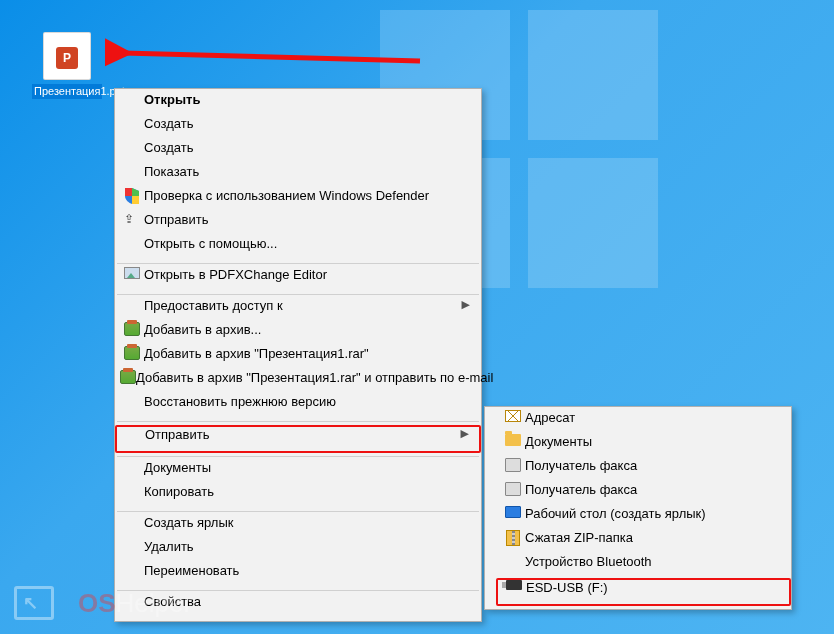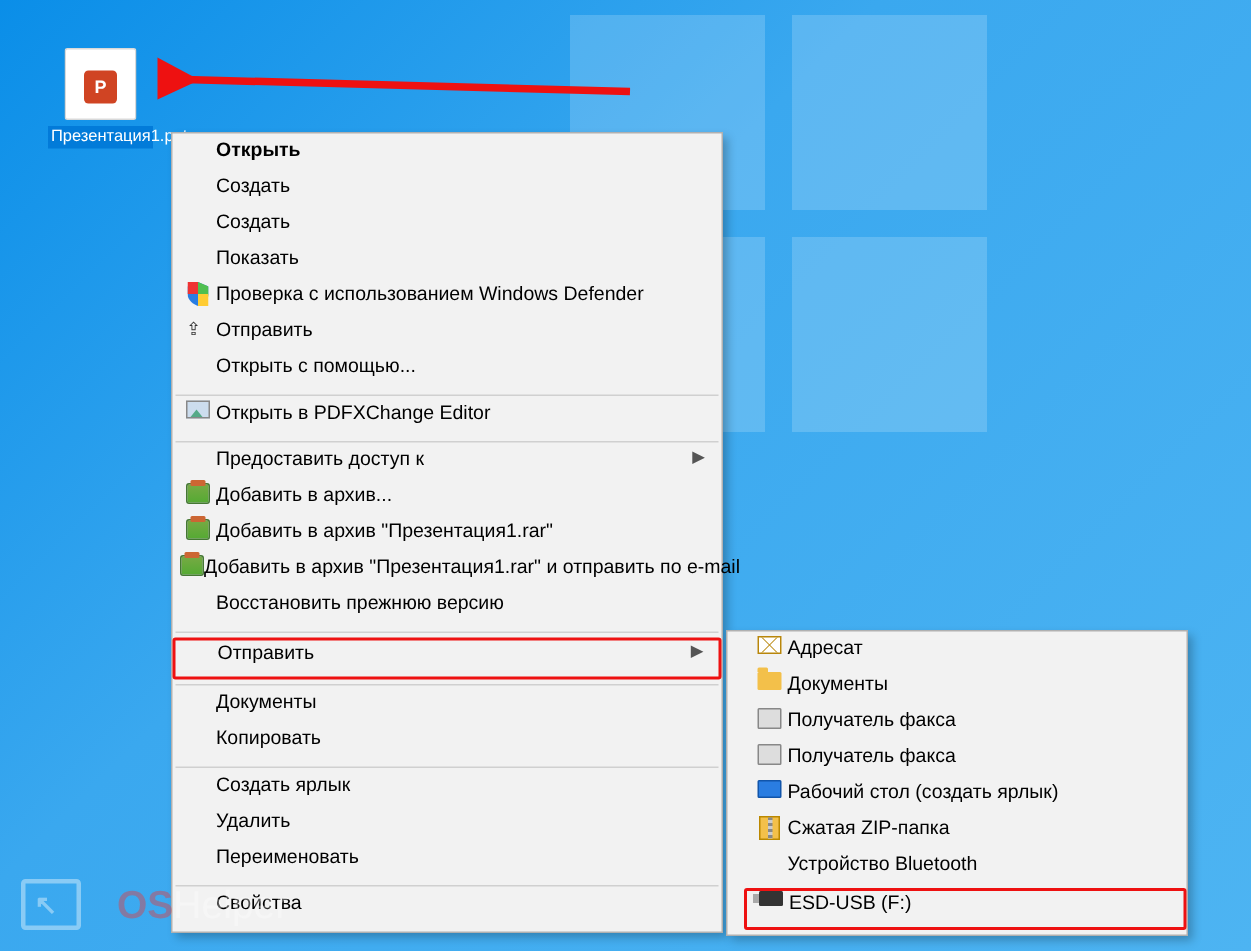--- a/index.html
+++ b/index.html
@@ -37,21 +37,21 @@
   position: absolute; left: 105px; top: 35px; width: 320px; height: 40px;
   pointer-events: none;
 }
 
 .ctx {
   position: absolute; background: #f2f2f2; border: 1px solid #b0b0b0;
   box-shadow: 3px 3px 6px rgba(0,0,0,0.25);
   padding: 3px 1px;
 }
 .ctx-main { left: 114px; top: 88px; width: 368px; }
-.ctx-sub  { left: 484px; top: 420px; width: 308px; padding-left: 12px; }
+.ctx-sub  { left: 484px; top: 406px; width: 308px; padding-left: 12px; }
 .item {
   display: flex; align-items: flex-start; height: 24px;
   padding: 0 24px 0 4px; white-space: nowrap; cursor: default;
   position: relative;
 }
 .item .ico { width: 24px; display: inline-flex; justify-content:center; font-size:13px; }
 .item .lbl { flex: 1; }
 .item .arrow-r {
   position: absolute; right: 10px; font-size: 11px; color: #555;
 }

